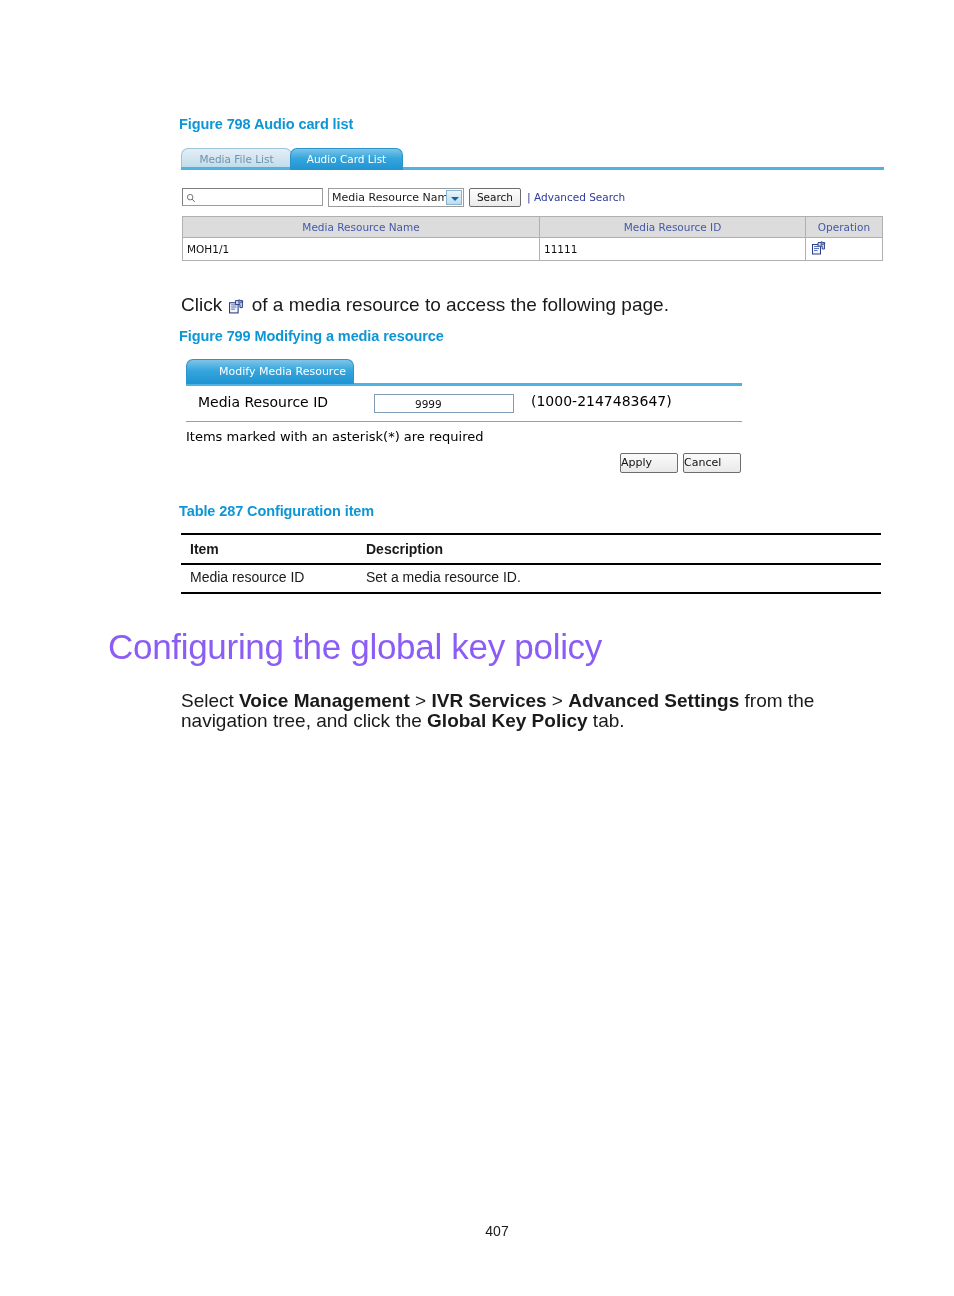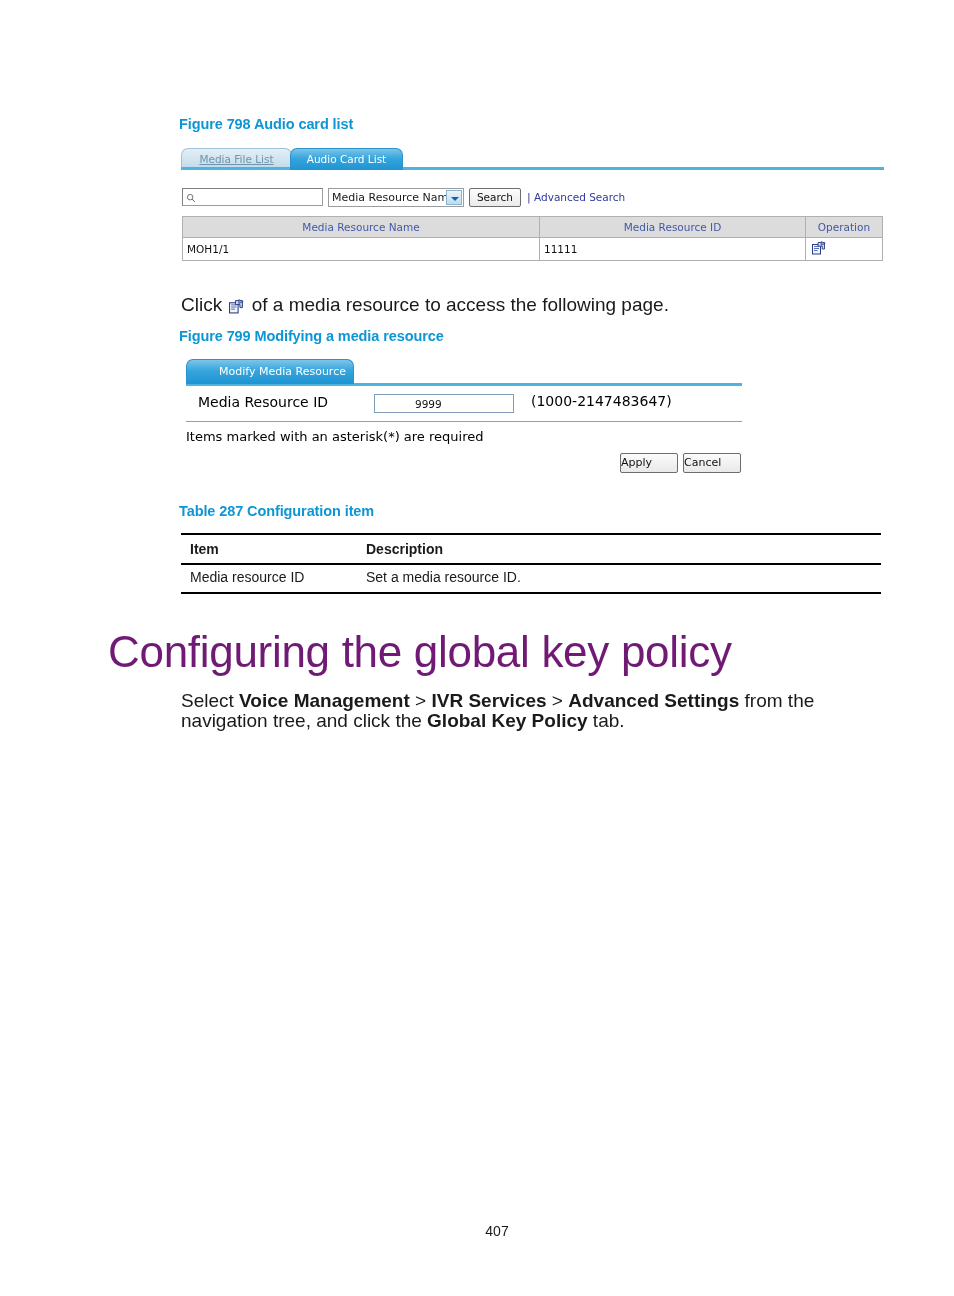--- a/index.html
+++ b/index.html
@@ -296,22 +296,22 @@
     font-size: 14px;
     color: #1a1a1a;
     white-space: nowrap;
     font-family: "Liberation Sans", sans-serif;
   }
   .dt-head { font-weight: bold; }
 
   
   .chapter-heading {
     position: absolute;
-    color: #701a75;
-    font-size: 44px;
+    color: #8b5cf6;
+    font-size: 35px;
     font-weight: normal;
     letter-spacing: -0.3px;
     white-space: nowrap;
     font-family: "Liberation Sans", sans-serif;
   }
 
   
   .page-number {
     position: absolute;
     width: 954px;
@@ -332,21 +332,21 @@
 </head>
 <body>
 
 <div class="page">
 
   <div class="fig-caption" style="left:159px; top:101px;">Figure 798 Audio card list</div>
 
   <div class="ui-panel" style="left:161px; top:131px; width:703px; height:116px;">
 
     <div class="tabstrip" style="width:703px;">
-      <div class="tab inactive" style="left:0px; width:111px;text-decoration:underline;">
+      <div class="tab inactive" style="left:0px; width:111px;">
         <span>Media File List</span>
       </div>
       <div class="tab active" style="left:109px; width:113px;">
         <span>Audio Card List</span>
       </div>
       <div class="tab-underline" style="left:0px; top:21px; width:703px;"></div>
     </div>
 
     <div class="search-row" style="left:1px; top:42px; width:700px;">
 

